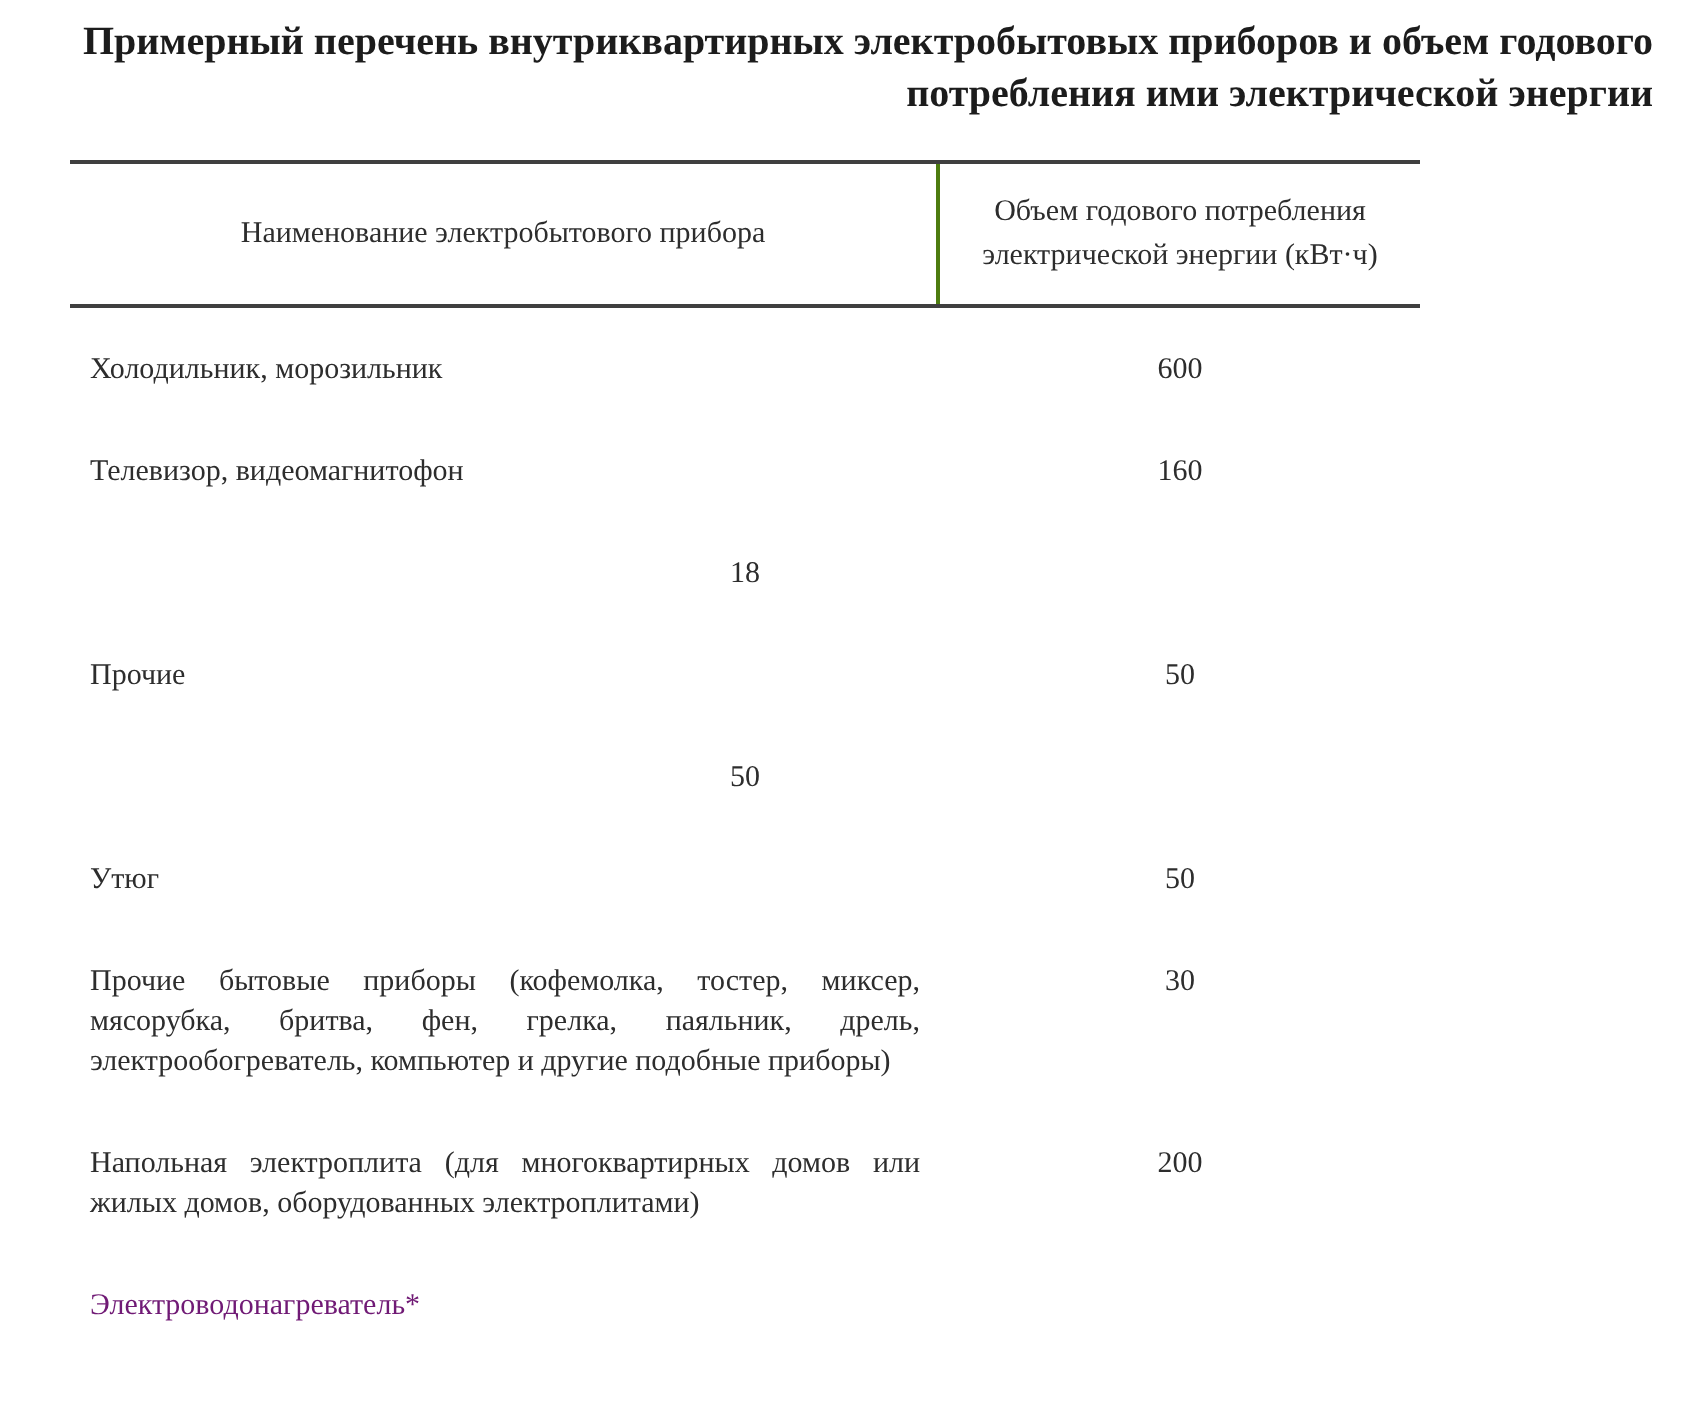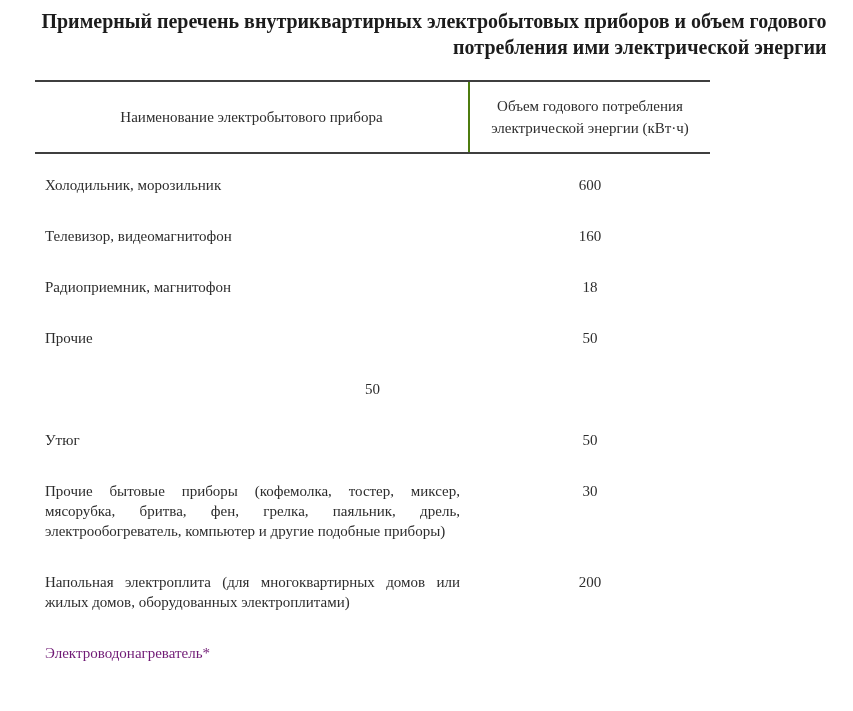--- a/index.html
+++ b/index.html
@@ -103,21 +103,20 @@
         <div class="td-name">Холодильник, морозильник</div>
         <div class="td-value">600</div>
       </div>
 
       <div class="tr">
         <div class="td-name">Телевизор, видеомагнитофон</div>
         <div class="td-value">160</div>
       </div>
 
       <div class="tr">
-        <div class="td-name">Радиоприемник, магнитофон</div>
         <div class="td-value">18</div>
       </div>
 
       <div class="tr">
         <div class="td-name">Прочие</div>
         <div class="td-value">50</div>
       </div>
 
       <div class="tr">
         <div class="td-value">50</div>

